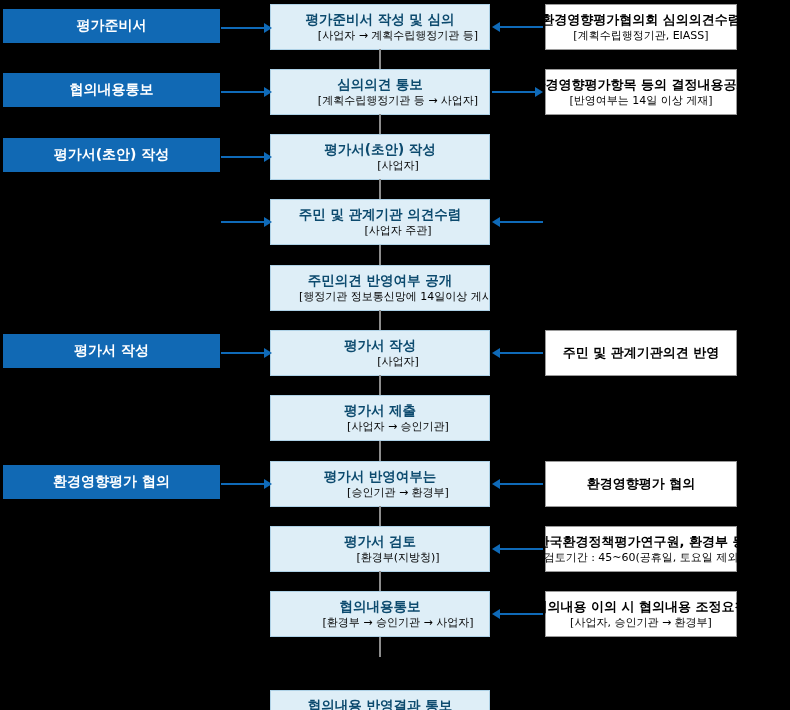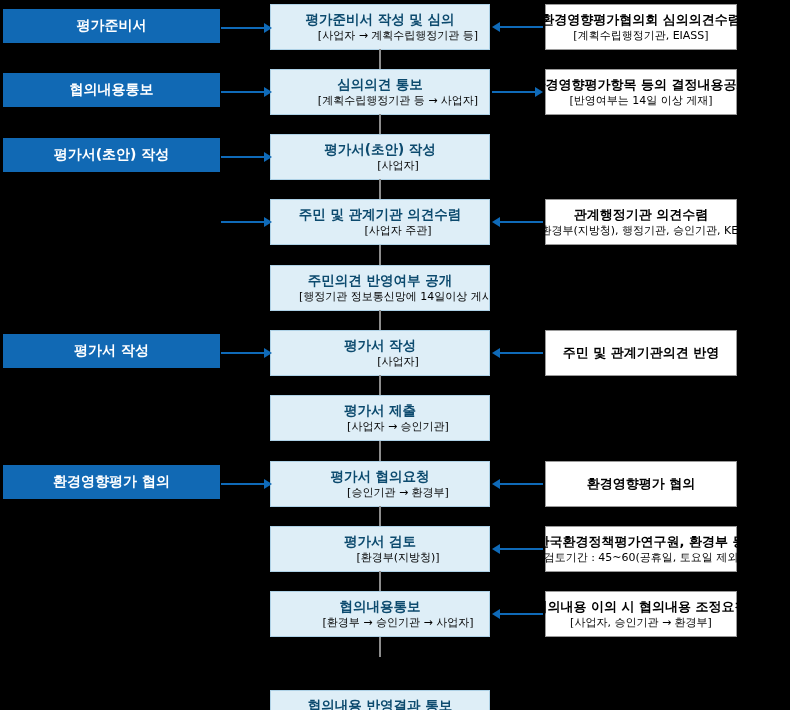--- a/index.html
+++ b/index.html
@@ -85,21 +85,21 @@
   </div>
   <div class="proc" style="top:330px">
     <span class="t">평가서 작성</span>
     <span class="s">[사업자]</span>
   </div>
   <div class="proc" style="top:395px">
     <span class="t">평가서 제출</span>
     <span class="s">[사업자 → 승인기관]</span>
   </div>
   <div class="proc" style="top:461px">
-    <span class="t">평가서 협의요청</span>
+    <span class="t">평가서 반영여부는</span>
     <span class="s">[승인기관 → 환경부]</span>
   </div>
   <div class="proc" style="top:526px">
     <span class="t">평가서 검토</span>
     <span class="s">[환경부(지방청)]</span>
   </div>
   <div class="proc" style="top:591px">
     <span class="t">협의내용통보</span>
     <span class="s">[환경부 → 승인기관 → 사업자]</span>
   </div>
@@ -108,24 +108,20 @@
     <span class="s">[사업자 → 승인기관 → 환경부]</span>
   </div>
 
   <div class="info" style="top:4px">
     <span class="t">환경영향평가협의회 심의의견수렴</span>
     <span class="s">[계획수립행정기관, EIASS]</span>
   </div>
   <div class="info" style="top:69px">
     <span class="t">환경영향평가항목 등의 결정내용공개</span>
     <span class="s">[반영여부는 14일 이상 게재]</span>
-  </div>
-  <div class="info" style="top:199px">
-    <span class="t">관계행정기관 의견수렴</span>
-    <span class="s">[환경부(지방청), 행정기관, 승인기관, KEI]</span>
   </div>
   <div class="info" style="top:330px">
     <span class="t">주민 및 관계기관의견 반영</span>
   </div>
   <div class="info" style="top:461px">
     <span class="t">환경영향평가 협의</span>
   </div>
   <div class="info" style="top:526px">
     <span class="t">한국환경정책평가연구원, 환경부 등</span>
     <span class="s">[검토기간 : 45~60(공휴일, 토요일 제외)</span>

